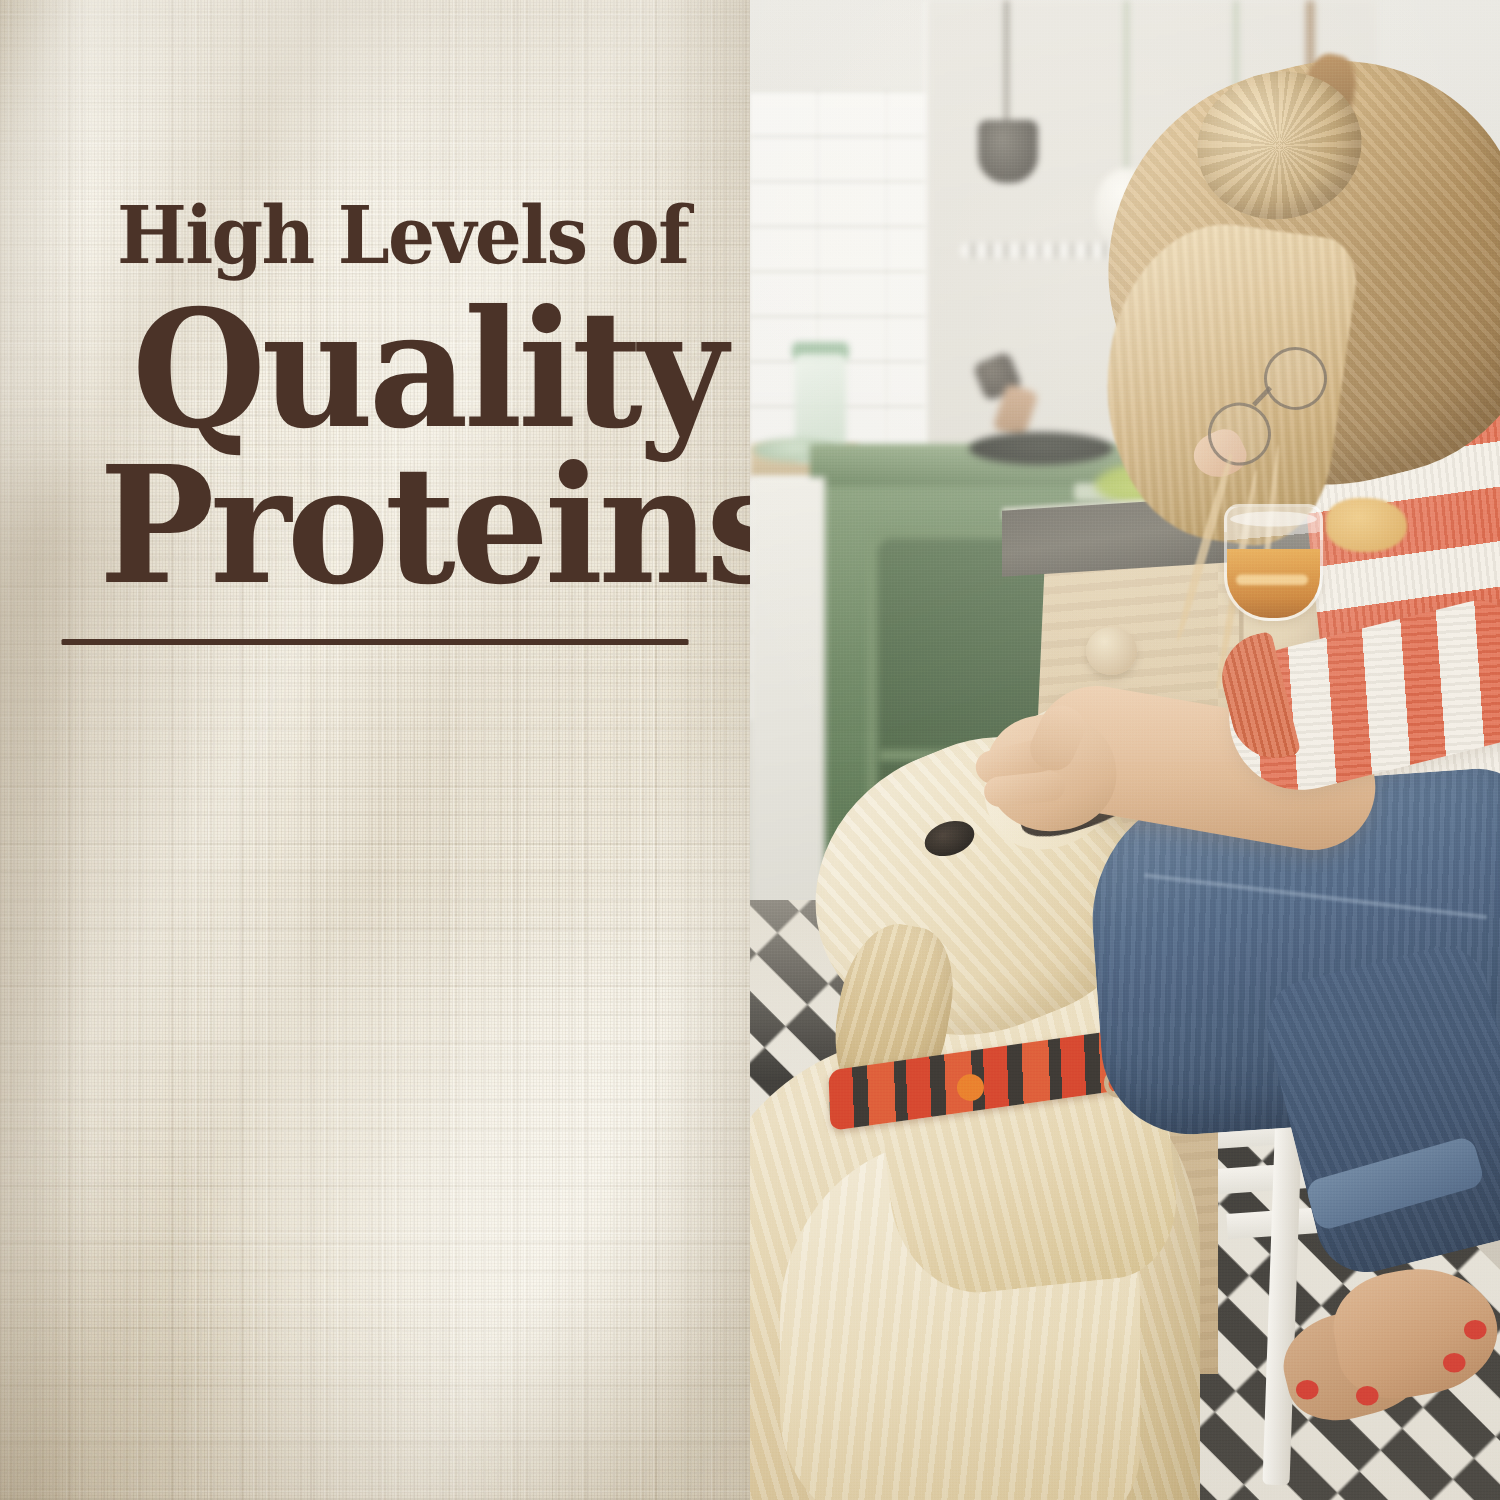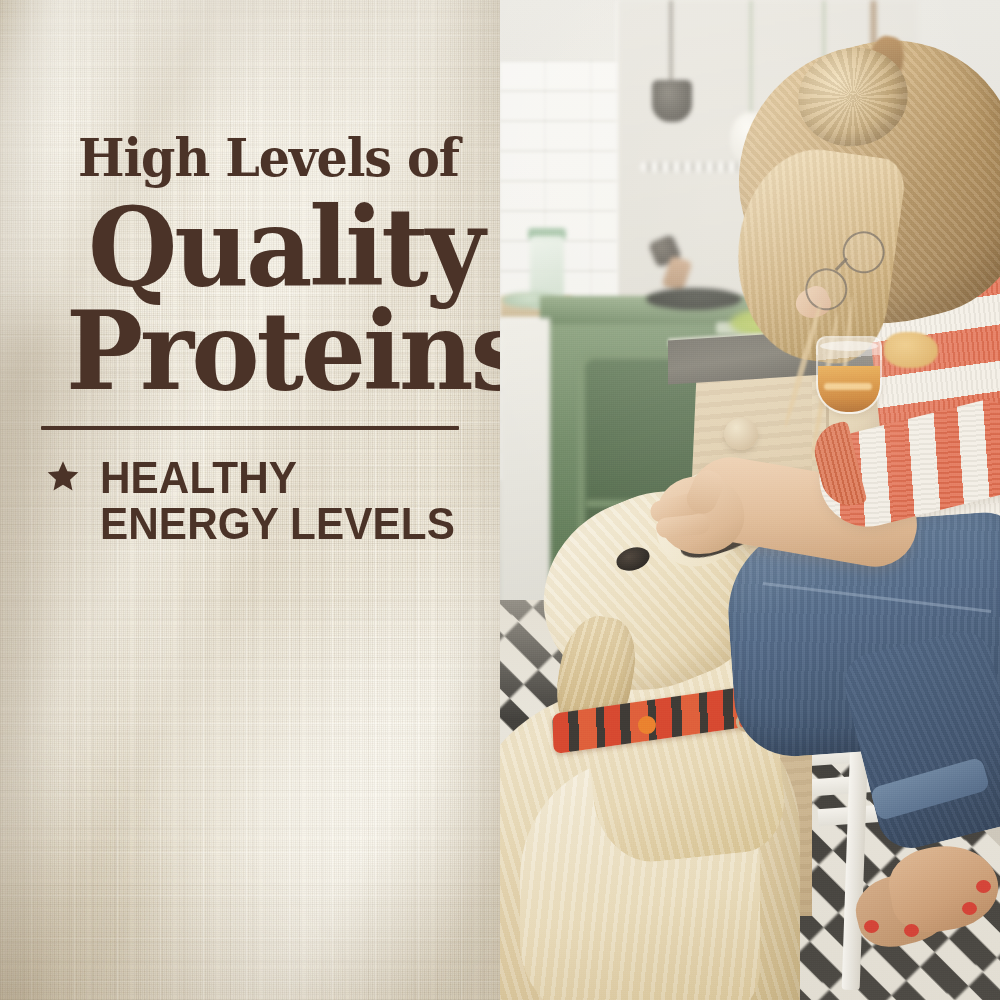--- a/index.html
+++ b/index.html
@@ -793,29 +793,20 @@
       <div id="headline">
         <div class="hl-line hl-small">High Levels of</div>
         <div class="hl-line hl-big1">Quality</div>
         <div class="hl-line hl-big2">Proteins</div>
       </div>
 
       <div id="divider"></div>
 
       <div id="benefits">
 
-        <div class="benefit">
-          <span class="star">
-            <svg viewBox="0 0 24 24" aria-hidden="true">
-              <polygon points="12,1.6 15.1,8.7 22.8,9.4 17,14.6 18.7,22.2 12,18.2 5.3,22.2 7,14.6 1.2,9.4 8.9,8.7" fill="#4b3328"></polygon>
-            </svg>
-          </span>
-          <span class="btext">HEALTHY
-ENERGY LEVELS</span>
-        </div>
 
 
 
       </div>
     </div>
   </div>
 
   <div id="photo-panel">
     <div id="photo">
 

